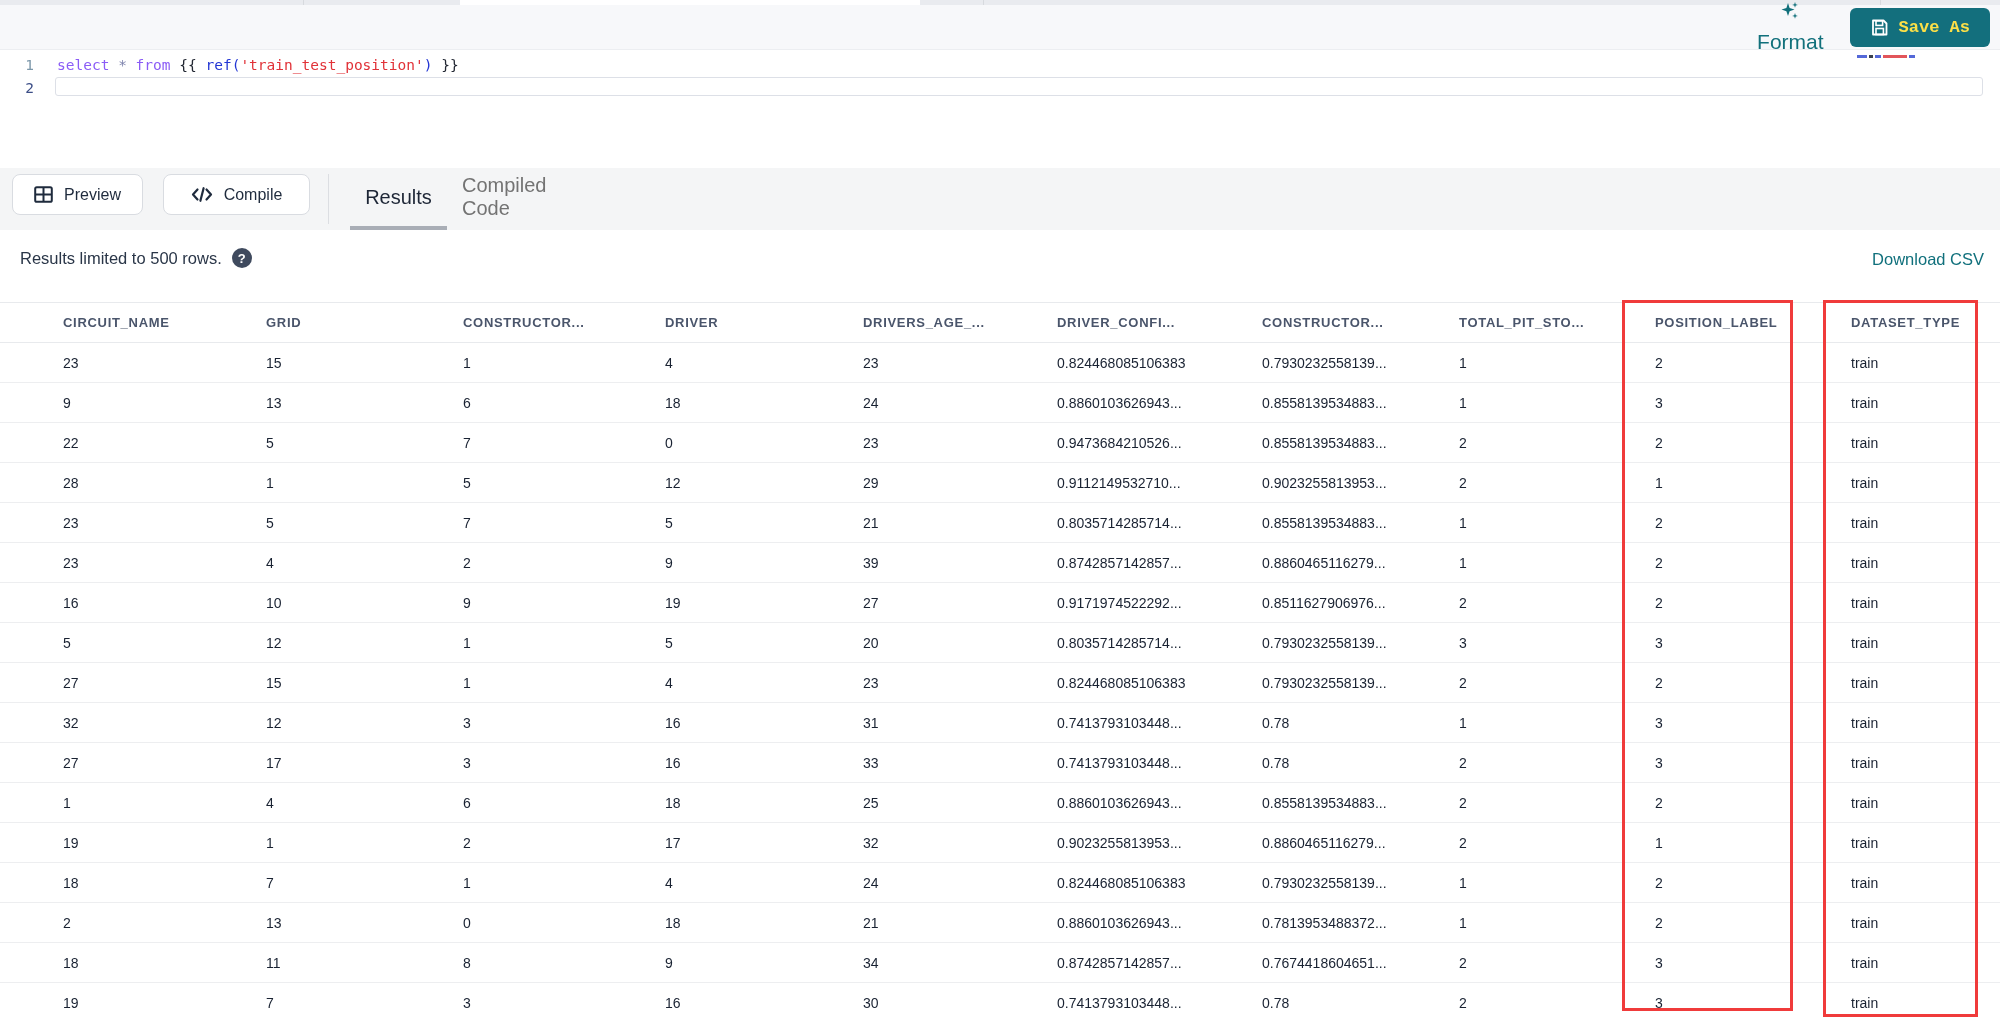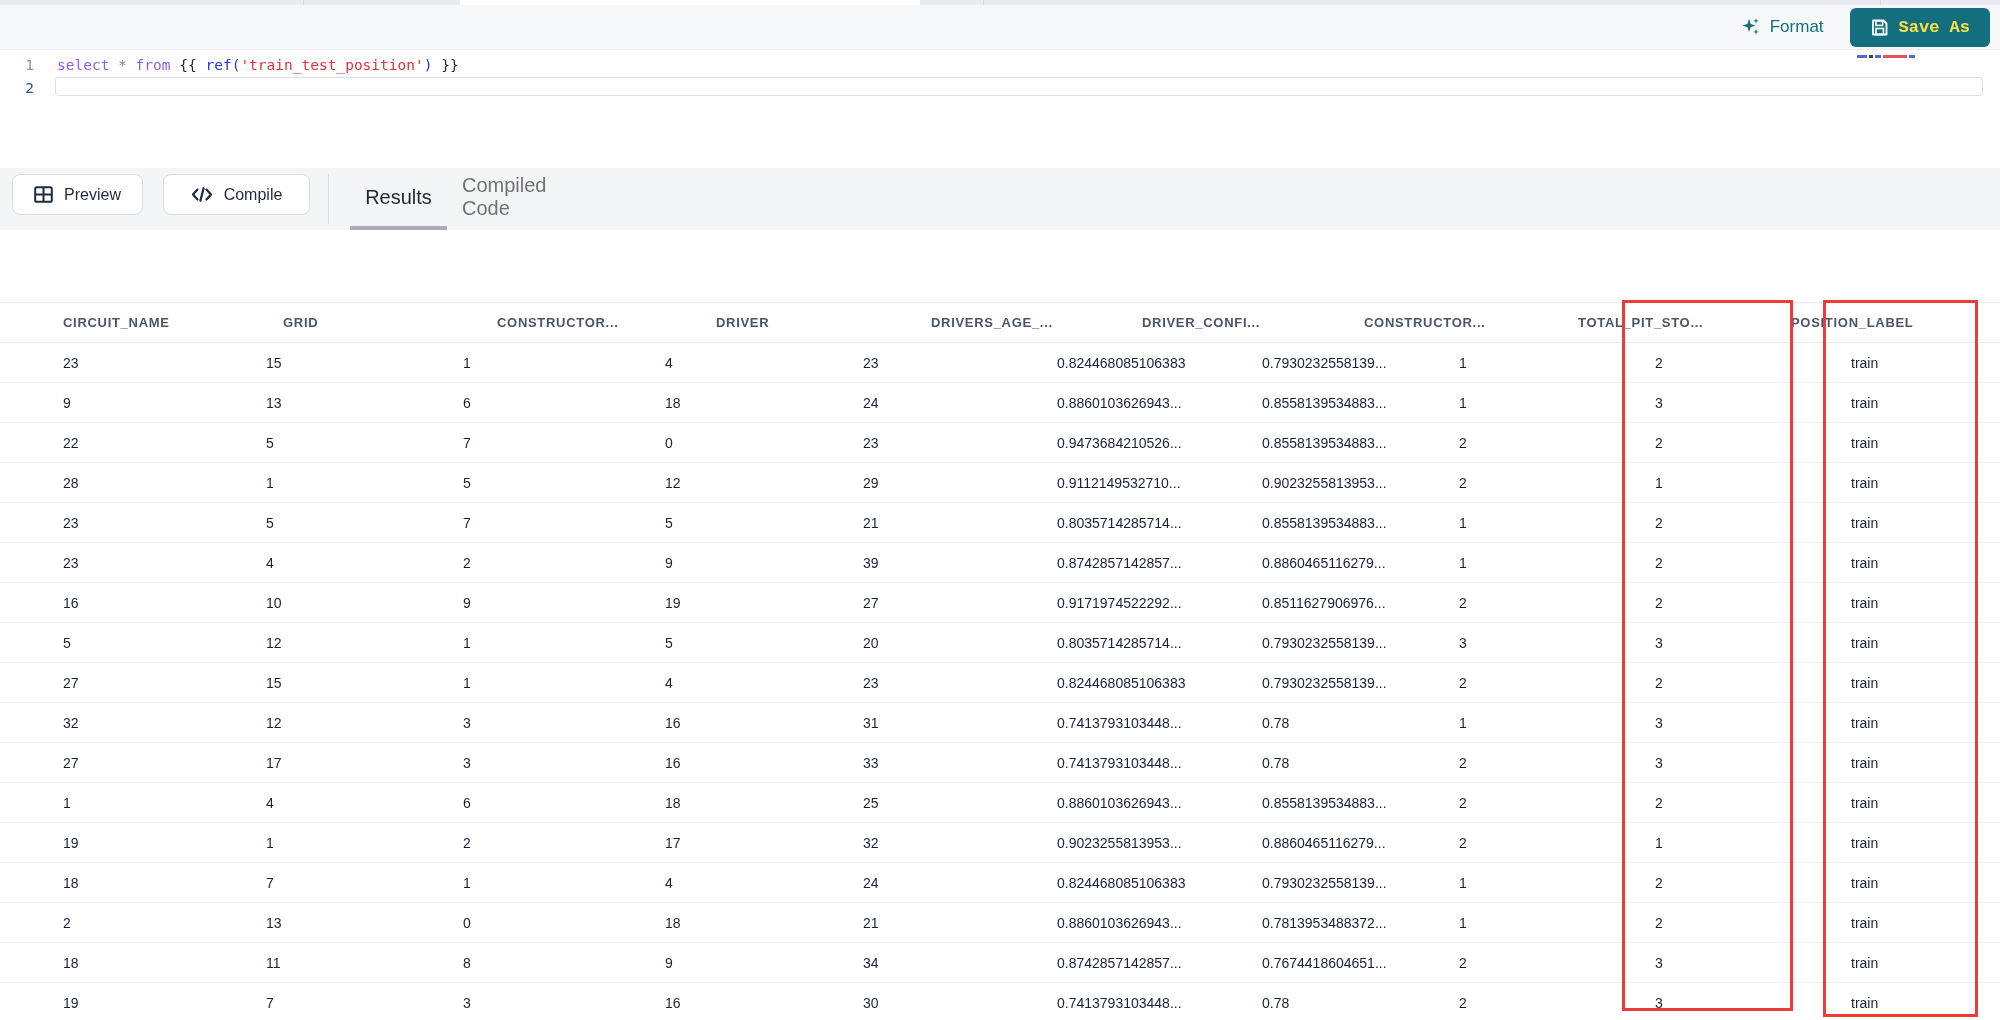--- a/index.html
+++ b/index.html
@@ -9,21 +9,21 @@
 
   
   .top-strip { position:absolute; left:0; top:0; width:2000px; height:5px; background:#e9ebef; }
   .top-strip .active-seg { position:absolute; left:460px; top:0; width:460px; height:5px; background:#ffffff; }
   .top-strip .sep { position:absolute; top:0; width:1px; height:5px; background:#d7dade; }
 
   
   .editor-header { position:absolute; left:0; top:5px; width:2000px; height:45px;
                    background:#f7f8fa; border-bottom:1px solid #eceef1;
                    display:flex; align-items:center; justify-content:flex-end; gap:26px; padding-right:10px; }
-  .format-btn { display:flex; align-items:center; gap:9px; color:#11707b; font-size:17px; cursor:pointer; }
+  .format-btn { display:flex; align-items:center; gap:9px; color:#11707b; font-size:21px; cursor:pointer;flex-direction:column; }
   .saveas-btn { display:flex; align-items:center; gap:10px; background:#136f7d; color:#fde047;
                 font-size:17px; font-weight:700; border:none; border-radius:6px;
                 height:39px; padding:0 20px; cursor:pointer;font-family:Liberation Mono, monospace; }
 
   
   .editor { position:absolute; left:0; top:50px; width:2000px; height:118px; background:#ffffff; }
   .code-line { position:absolute; left:0; width:2000px; height:20px;
                font-family:"DejaVu Sans Mono", monospace; font-size:14.5px; line-height:20px; }
   .gutter-num { position:absolute; left:0; width:34px; text-align:right;
                 font-family:"DejaVu Sans Mono", monospace; font-size:14.5px; line-height:20px; }
@@ -62,21 +62,21 @@
                 display:flex; align-items:center; gap:10px; }
   .help-icon { width:20px; height:20px; border-radius:50%; background:#3f4a5e; color:#ffffff;
                font-size:13px; font-weight:700; display:inline-flex; align-items:center; justify-content:center; cursor:pointer; }
   .download-csv { position:absolute; right:16px; top:20px; font-size:16.5px; color:#10707c; cursor:pointer; }
 
   
   .table-wrap { position:absolute; left:0; top:302px; width:2000px; height:718px; overflow:hidden; background:#fff; }
   .grid-row { display:grid;
       grid-template-columns:203px 197px 202px 198px 194px 205px 197px 196px 196px 149px;
       padding-left:63px; align-items:center; }
-  .thead { height:41px; border-top:1px solid #e8eaed; border-bottom:1px solid #e8eaed;gap:17px; }
+  .thead { height:41px; border-top:1px solid #e8eaed; border-bottom:1px solid #e8eaed; }
   .thead .hcell { font-size:13px; font-weight:700; letter-spacing:.7px; color:#4a556b; white-space:nowrap; }
   .trow { height:40px; border-bottom:1px solid #edeef0; }
   .trow .cell { font-size:14px; color:#192232; white-space:nowrap; }
 
   
   .hl-box { position:absolute; border:3px solid #f03b3b; background:transparent; pointer-events:none; }
   .hl-position { left:1622px; top:300px; width:171px; height:711px; }
   .hl-dataset  { left:1823px; top:300px; width:155px; height:717px; }
 
   .icon-svg { display:block; }
@@ -150,20 +150,27 @@
         </svg>
       </span>
       <span>Compile</span>
     </button>
     <div class="divider"></div>
     <div class="tab tab-results">Results</div>
     <div class="tab tab-compiled">Compiled Code</div>
     <div class="tab-underline"></div>
   </div>
 
+  <div class="results-info">
+    <div class="limit-text">
+      <span>Results limited to 500 rows.</span>
+      <span class="help-icon">?</span>
+    </div>
+    <div class="download-csv">Download CSV</div>
+  </div>
 
   <div class="table-wrap">
     <div class="grid-row thead" id="table-head">
         <div class="hcell">CIRCUIT_NAME</div>
         <div class="hcell">GRID</div>
         <div class="hcell">CONSTRUCTOR...</div>
         <div class="hcell">DRIVER</div>
         <div class="hcell">DRIVERS_AGE_...</div>
         <div class="hcell">DRIVER_CONFI...</div>
         <div class="hcell">CONSTRUCTOR...</div>

